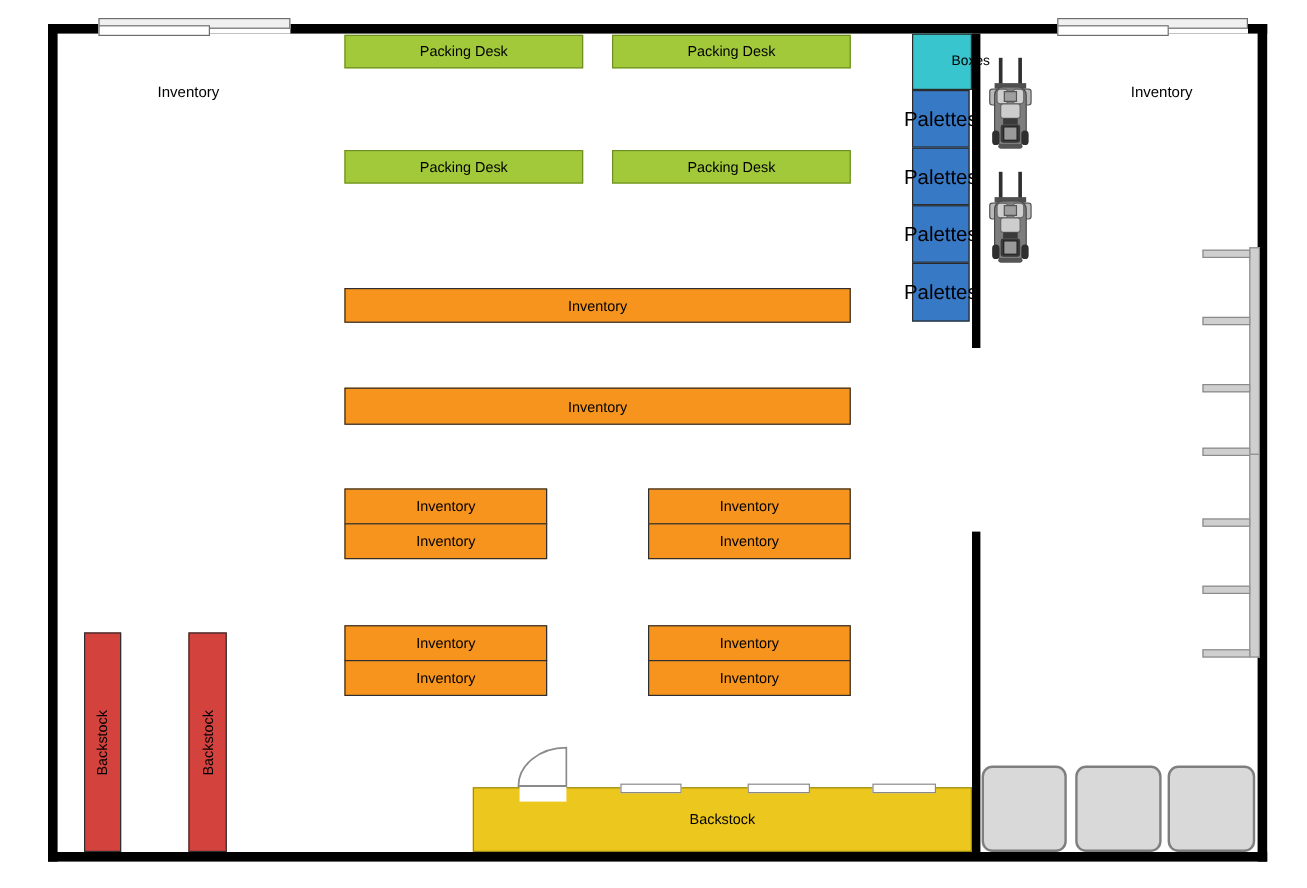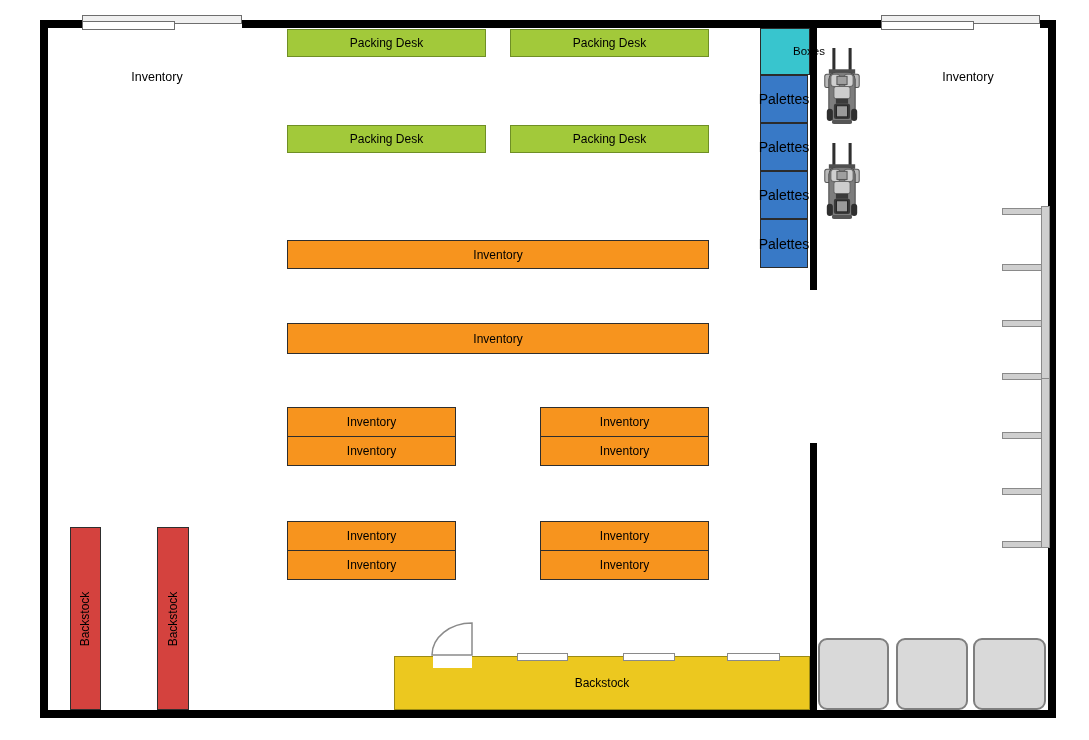--- a/index.html
+++ b/index.html
@@ -6,21 +6,21 @@
   .plan{position:relative;width:1089px;height:740px;background:#fff;
         font-family:"Liberation Sans",sans-serif;font-size:12px;color:#000;overflow:hidden;}
   .abs{position:absolute;box-sizing:border-box;}
   .wall{background:var(--wall,#000);}
   .shape{display:flex;align-items:center;justify-content:center;text-align:center;line-height:1;}
   .desk{background:var(--packing-desk);border:1px solid var(--packing-desk-border);}
   .inv{background:var(--inventory);border:1px solid var(--inventory-border);}
   .rack{background:var(--backstock);border:1px solid var(--backstock-border);}
   .rack span{transform:rotate(-90deg);white-space:nowrap;}
   .bin-cyan{background:var(--boxes);border:1px solid var(--bin-border);font-size:11.5px;padding-left:48px;}
-  .bin-blue{background:var(--palettes);border:1px solid var(--bin-border);font-size:14px;}
+  .bin-blue{background:var(--palettes);border:1px solid var(--bin-border);font-size:17px;}
   .room-yellow{background:var(--breakroom);border:1px solid var(--breakroom-border);}
   .pad{background:var(--pad);border:2px solid var(--pad-border);border-radius:9px;}
   .shelf-back{background:var(--shelf);border:1px solid var(--shelf-border);}
   .shelf-arm{background:var(--shelf);border:1px solid var(--shelf-border);}
   .door-panel{background:#fff;border:1px solid #6e6e6e;}
   .door-panel.rear{background:#f0f0f0;}
   .gap{background:#fff;}
   .win{background:#fff;border:1px solid #8a8a8a;}
   .room-label{font-size:12.5px;}
 </style>

